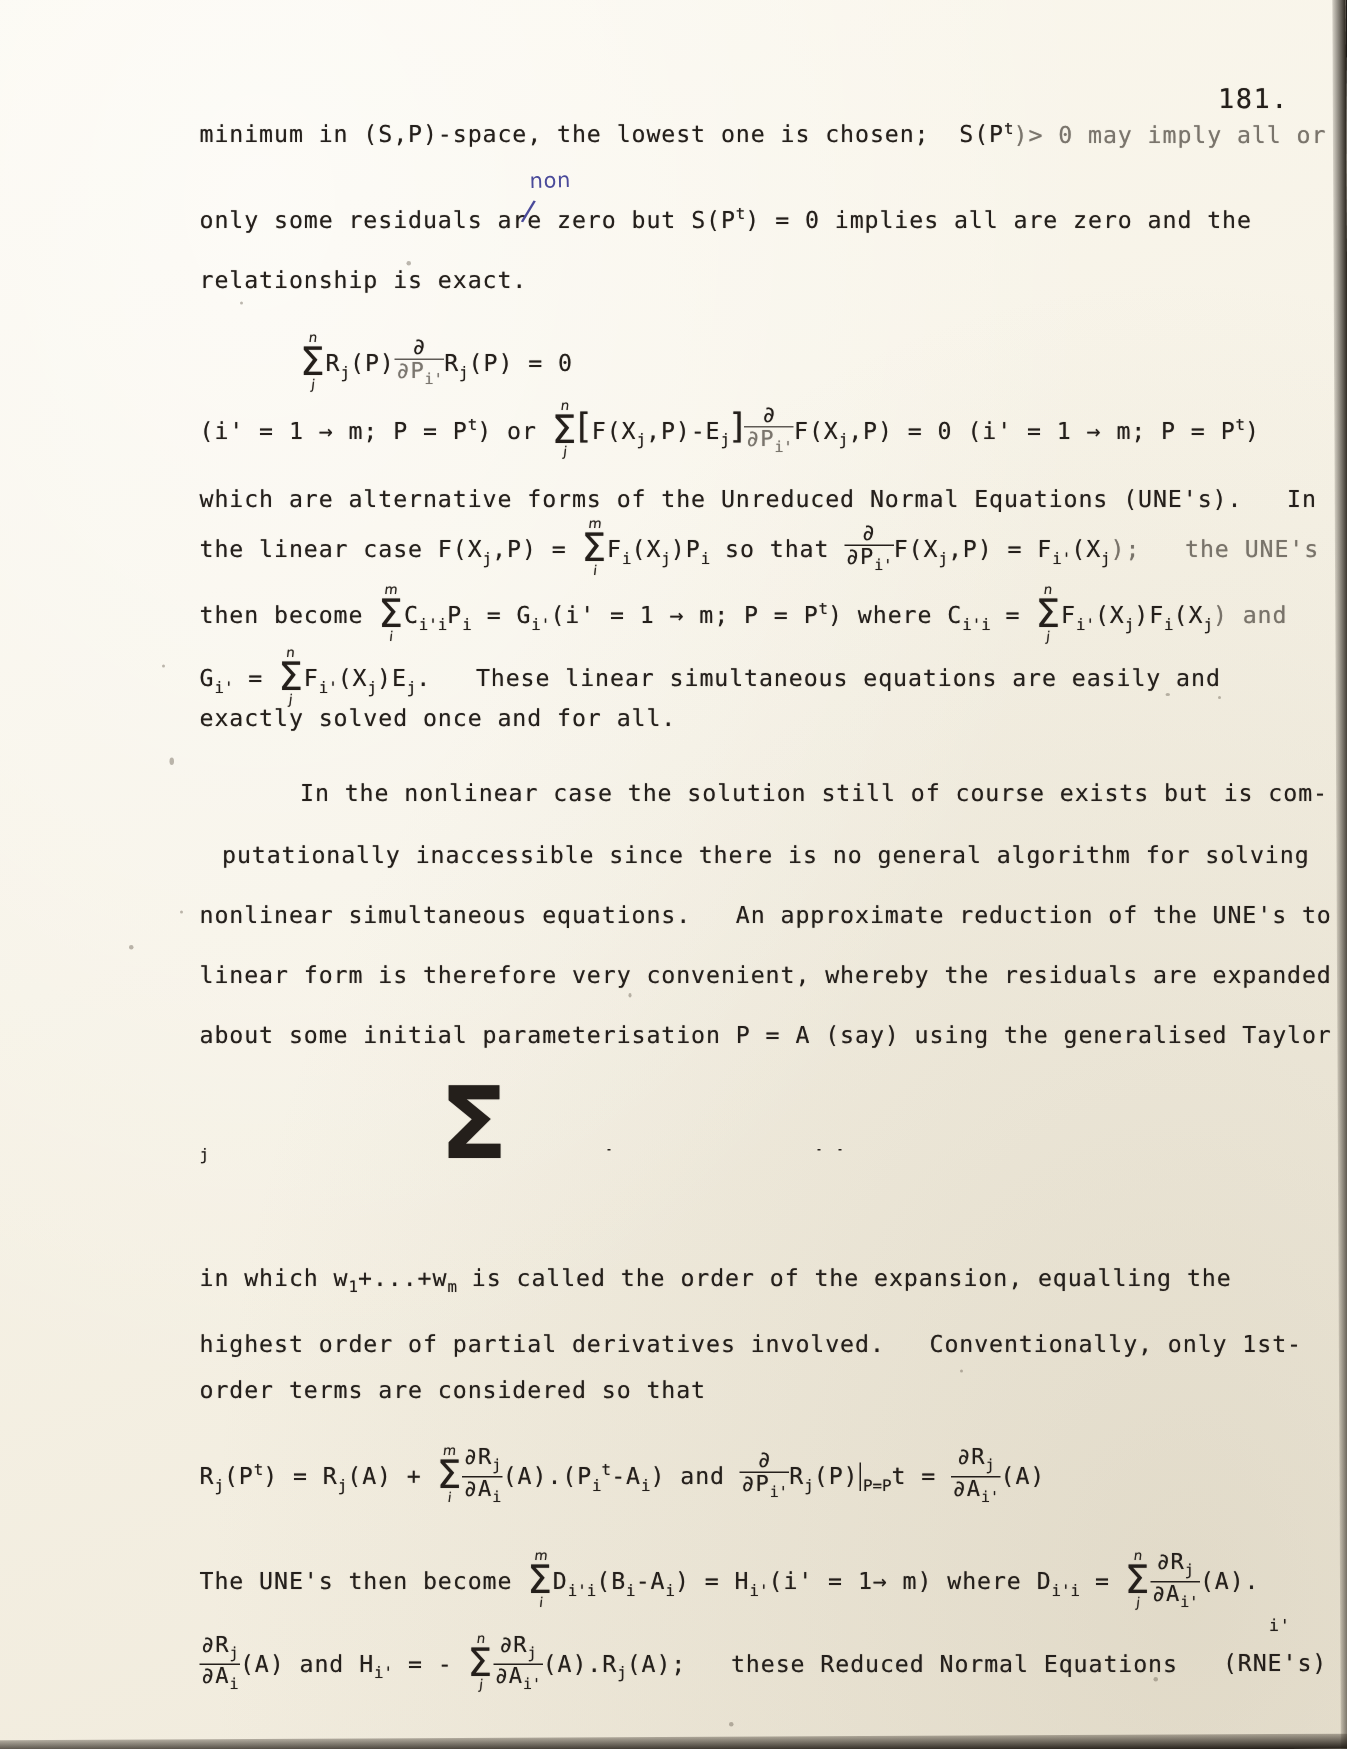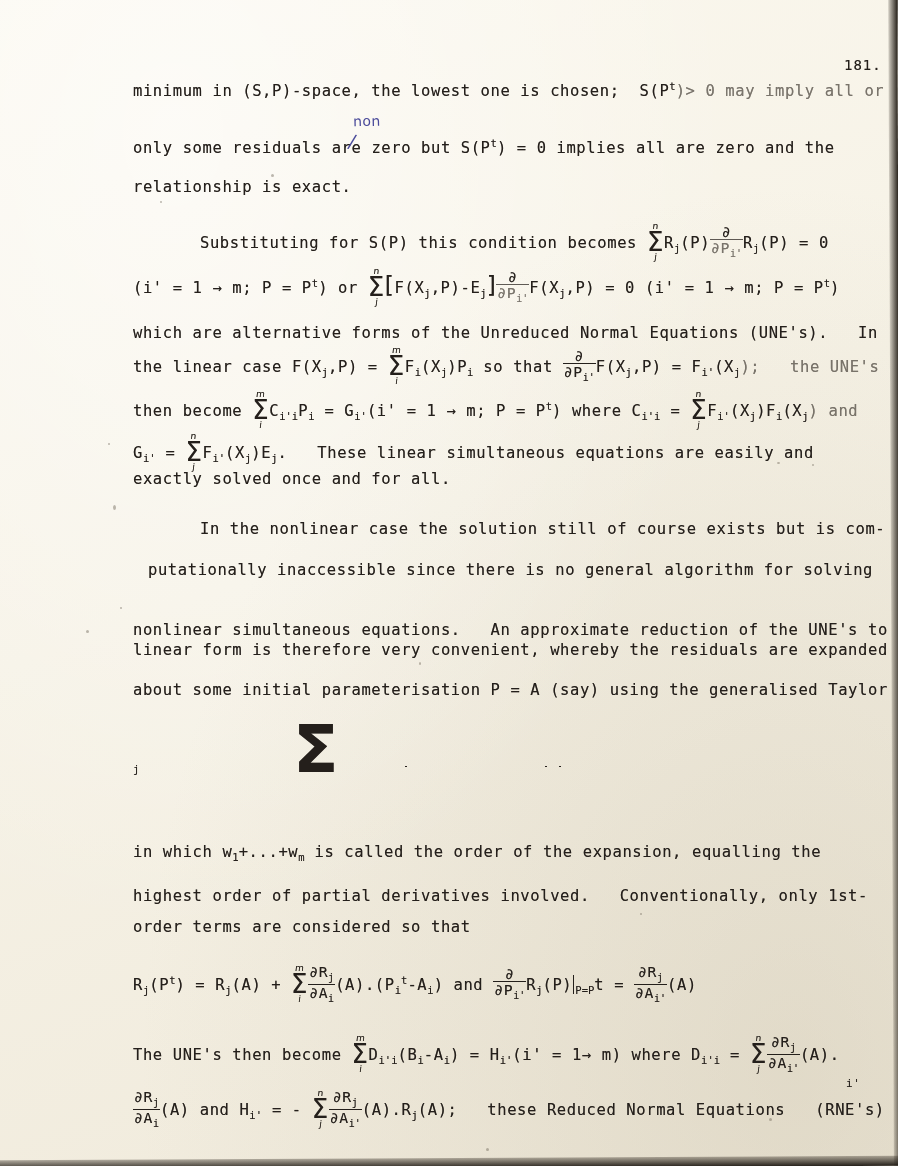--- a/index.html
+++ b/index.html
@@ -44,21 +44,21 @@
   .ln{
     position:absolute;
     white-space:pre;
     font-size:15.5px;
     letter-spacing:.6px;
     line-height:1;
     color:#241f1b;
     text-shadow:0 0 .6px rgba(36,31,27,.55);
   }
   .faint{color:#4a443c;opacity:.72;}
-  .pageno{font-size:14px;letter-spacing:1px;margin-left:32px;}
+  .pageno{font-size:18px;letter-spacing:1px;}
 
   
   sup,sub{font-size:68%;letter-spacing:0;}
   sup{vertical-align:.55em;}
   sub{vertical-align:-.42em;}
 
   
   .frac{display:inline-block;vertical-align:middle;text-align:center;
         line-height:1.02;font-size:95%;position:relative;top:-1px;}
   .frac .num{display:block;padding:0 1px;}
@@ -122,37 +122,37 @@
 
     <div class="ln" style="left:133px;top:81px;"><span>minimum in (S,P)-space, the lowest one is chosen;  S(P</span><sup>t</sup><span class="faint">)&gt; 0 may imply all or</span></div>
 
     <div class="ln" style="left:133px;top:138px;"><span>only some residuals are </span><span>zero but S(P</span><sup>t</sup><span>) = 0 implies all are zero and the</span></div>
 
     <div class="caret" style="left:349px;top:130px;">/</div>
     <div class="ink" style="left:353px;top:113px;">non</div>
 
     <div class="ln" style="left:133px;top:180px;">relationship is exact.</div>
 
-    <div class="ln" style="left:200px;top:223px;"><span>Substituting for S(P) this condition becomes </span><span class="sum"><span class="lim hand">n</span><span class="sig">Σ</span><span class="lim hand">j</span></span>R<sub>j</sub><span>(P)</span><span class="frac"><span class="num">∂</span><span class="den faint">∂P<sub>i'</sub></span></span>R<sub>j</sub><span>(P) = 0</span></div>
+    <div class="ln" style="left:200px;top:223px;"><span class="sum"><span class="lim hand">n</span><span class="sig">Σ</span><span class="lim hand">j</span></span>R<sub>j</sub><span>(P)</span><span class="frac"><span class="num">∂</span><span class="den faint">∂P<sub>i'</sub></span></span>R<sub>j</sub><span>(P) = 0</span></div>
 
     <div class="ln" style="left:133px;top:268px;"><span>(i' = 1 → m; P = P</span><sup>t</sup><span>) or </span><span class="sum"><span class="lim hand">n</span><span class="sig">Σ</span><span class="lim hand">j</span></span><span class="big" style="font-size:150%;">[</span><span>F(X</span><sub>j</sub><span>,P)-E</span><sub>j</sub><span class="big" style="font-size:150%;">]</span><span class="frac"><span class="num">∂</span><span class="den faint">∂P<sub>i'</sub></span></span><span>F(X</span><sub>j</sub><span>,P) = 0 (i' = 1 → m; P = P</span><sup>t</sup><span>)</span></div>
 
     <div class="ln" style="left:133px;top:308px;margin-top:18px;">which are alternative forms of the Unreduced Normal Equations (UNE's).   In</div>
 
     <div class="ln" style="left:133px;top:347px;"><span>the linear case F(X</span><sub>j</sub><span>,P) = </span><span class="sum"><span class="lim hand">m</span><span class="sig">Σ</span><span class="lim hand">i</span></span>F<sub>i</sub><span>(X</span><sub>j</sub><span>)P</span><sub>i</sub><span> so that </span><span class="frac"><span class="num">∂</span><span class="den">∂P<sub>i'</sub></span></span><span>F(X</span><sub>j</sub><span>,P) = F</span><sub>i'</sub><span>(X</span><sub>j</sub><span class="faint">);   the UNE's</span></div>
 
     <div class="ln" style="left:133px;top:391px;"><span>then become </span><span class="sum"><span class="lim hand">m</span><span class="sig">Σ</span><span class="lim hand">i</span></span><span>C</span><sub>i'i</sub><span>P</span><sub>i</sub><span> = G</span><sub>i'</sub><span>(i' = 1 → m; P = P</span><sup>t</sup><span>) where C</span><sub>i'i</sub> = <span class="sum"><span class="lim hand">n</span><span class="sig">Σ</span><span class="lim hand">j</span></span><span>F</span><sub>i'</sub><span>(X</span><sub>j</sub><span>)F</span><sub>i</sub><span>(X</span><sub>j</sub><span class="faint">) and</span></div>
 
     <div class="ln" style="left:133px;top:433px;"><span>G</span><sub>i'</sub><span> = </span><span class="sum"><span class="lim hand">n</span><span class="sig">Σ</span><span class="lim hand">j</span></span><span>F</span><sub>i'</sub><span>(X</span><sub>j</sub><span>)E</span><sub>j</sub><span>.   These linear simultaneous equations are easily and</span></div>
 
     <div class="ln" style="left:200px;top:522px;">In the nonlinear case the solution still of course exists but is com-</div>
 
     <div class="ln" style="left:133px;top:472px;">exactly solved once and for all.</div>
     <div class="ln" style="left:133px;top:563px;margin-left:15px;">putationally inaccessible since there is no general algorithm for solving</div>
-    <div class="ln" style="left:133px;top:623px;">nonlinear simultaneous equations.   An approximate reduction of the UNE's to</div>
+    <div class="ln" style="left:133px;top:603px;">nonlinear simultaneous equations.   An approximate reduction of the UNE's to</div>
     <div class="ln" style="left:133px;top:683px;">about some initial parameterisation P = A (say) using the generalised Taylor</div>
     <div class="ln" style="left:133px;top:643px;">linear form is therefore very convenient, whereby the residuals are expanded</div>
 
 
     <div class="ln" style="left:133px;top:757px;"><span></span><sub></sub><span></span><sub>j</sub><span></span></div>
 
     <div class="ln bigsum" style="left:293px;top:726px;"><span class="top"></span><span class="sig">Σ</span><span class="bot"></span></div>
 
     <div class="ln" style="left:405px;top:760px;"><span class="frac"><span class="num"><span></span><sup></sup></span><span class="den"><span></span><sup></sup><span></span><sup></sup></span></span></div>
 

